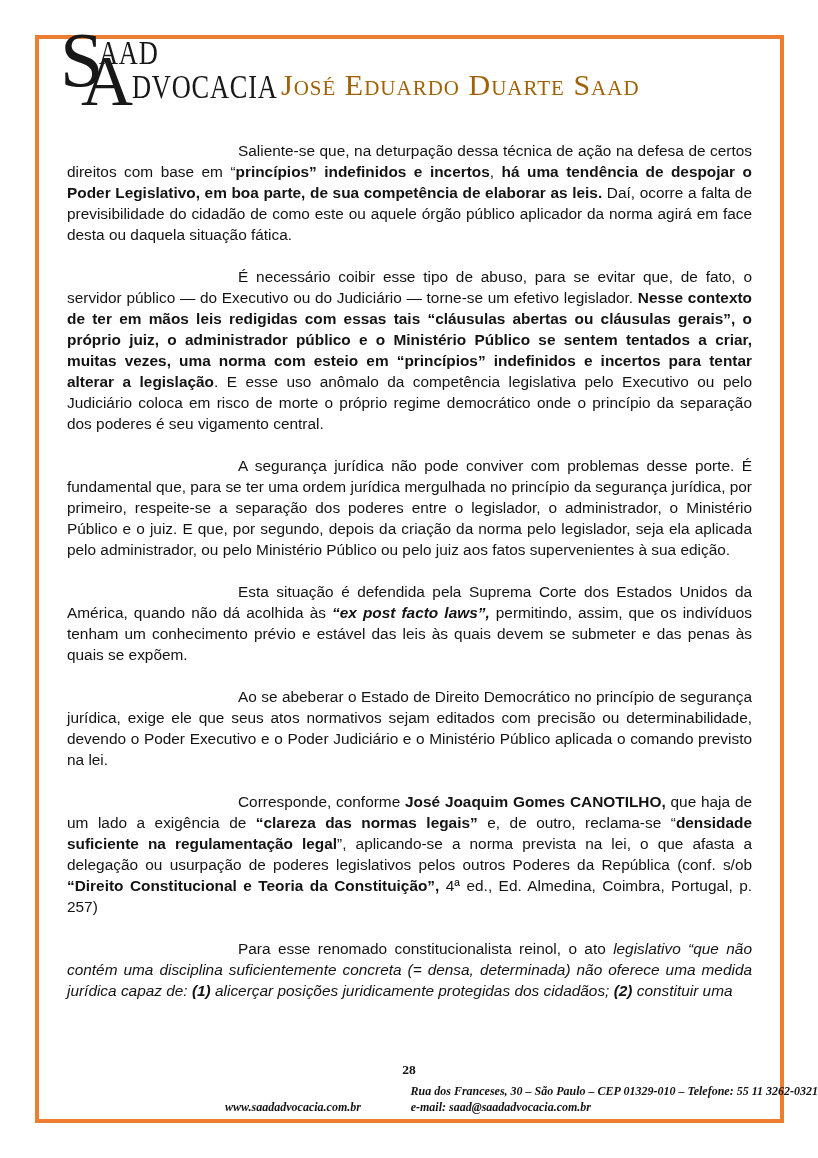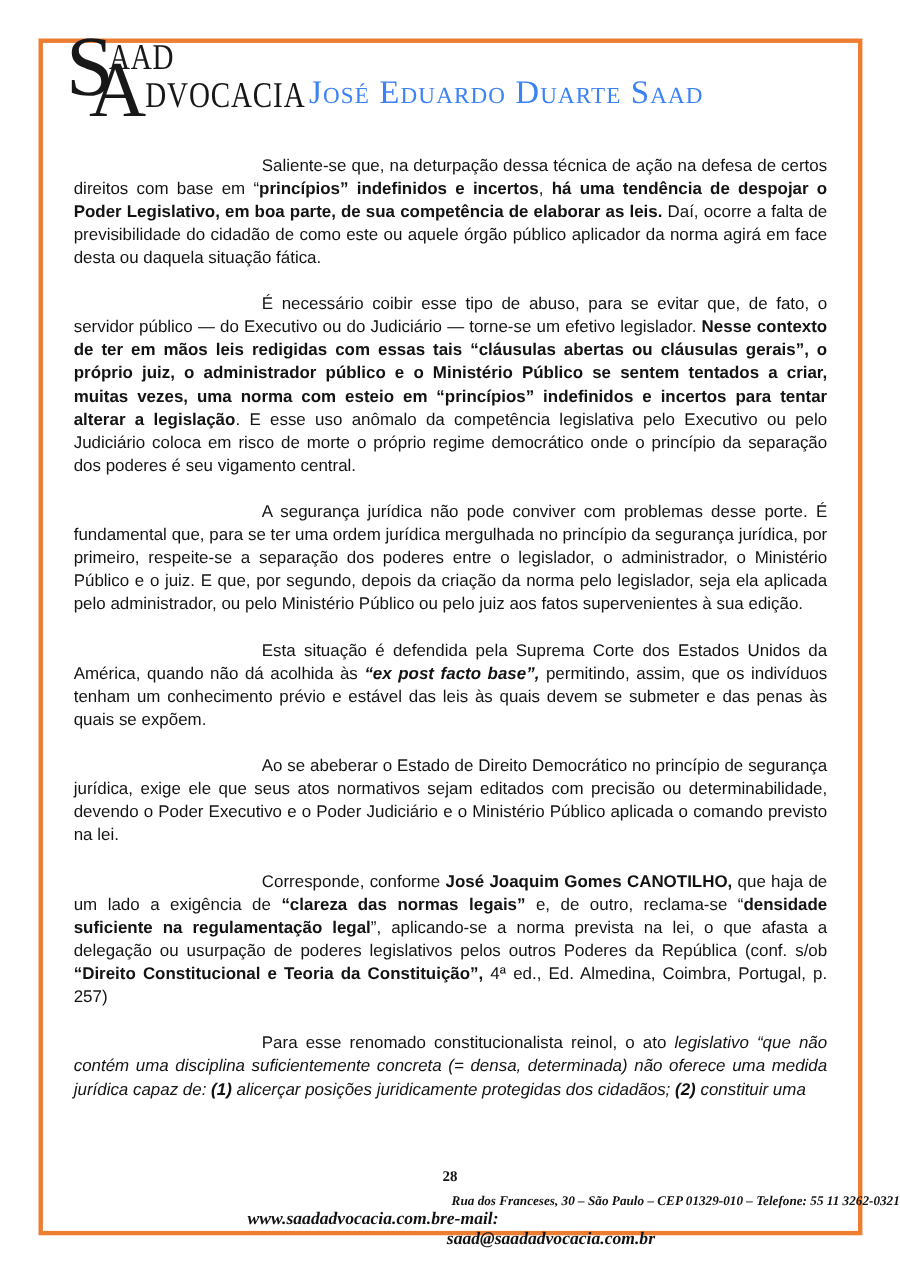--- a/index.html
+++ b/index.html
@@ -27,21 +27,21 @@
     color: #181818;
   }
   .logo span { line-height: 1; white-space: nowrap; }
   .logo-s  { position: absolute; left: 0;    top: -13px; font-size: 78px; }
   .logo-aad{ position: absolute; left: 39px; top: 3px;   font-size: 33px; letter-spacing: 1px; transform: scale(0.8,1); transform-origin: left top; }
   .logo-a  { position: absolute; left: 21px; top: 11px;  font-size: 72px; }
   .logo-dvo{ position: absolute; left: 72px; top: 37px;  font-size: 33px; letter-spacing: 1px; transform: scale(0.8,1); transform-origin: left top; }
   .logo-name{
     position: absolute; left: 221px; top: 36px;
     font-size: 30px; font-variant: small-caps; letter-spacing: 1px;
-    color: #3b82f6;
+    color: #a16207;
   }
   
   .docbody {
     position: absolute;
     left: 67px; top: 140px;
     width: 685px;
     font-size: 15.4px;
     line-height: 21px;
     text-align: justify;
   }
@@ -59,21 +59,21 @@
   .addr {
     position: absolute; left: 0; top: 1084px; width: 818px;
     text-align: right;
     font-family: "Liberation Serif", serif;
     font-weight: bold; font-style: italic; font-size: 12px;
   }
   .addr2 {
     position: absolute; left: 225px; top: 1100px; width: 366px;
     display: flex; justify-content: space-between;
     font-family: "Liberation Serif", serif;
-    font-weight: bold; font-style: italic; font-size: 16px;
+    font-weight: bold; font-style: italic; font-size: 12px;
   }
 </style>
 </head>
 <body>
 
 <div class="page" style="background: rgb(255, 255, 255); color: rgb(19, 19, 19);">
 
   <div class="frame" style="border-color: rgb(237, 125, 49);"></div>
 
   <header class="logo">
@@ -81,21 +81,21 @@
     <span class="logo-aad">AAD</span>
     <span class="logo-a">A</span>
     <span class="logo-dvo">DVOCACIA</span>
     <span class="logo-name">José Eduardo Duarte Saad</span>
   </header>
 
   <main class="docbody">
       <p class="para"><span>Saliente-se que, na deturpação dessa técnica de ação na defesa de certos direitos com base em “</span><span class="run-b">princípios” indefinidos e incertos</span><span>, </span><span class="run-b">há uma tendência de despojar o Poder Legislativo, em boa parte, de sua competência de elaborar as leis. </span><span>Daí, ocorre a falta de previsibilidade do cidadão de como este ou aquele órgão público aplicador da norma agirá em face desta ou daquela situação fática.</span></p>
       <p class="para"><span>É necessário coibir esse tipo de abuso, para se evitar que, de fato, o servidor público — do Executivo ou do Judiciário — torne-se um efetivo legislador. </span><span class="run-b">Nesse contexto de ter em mãos leis redigidas com essas tais “cláusulas abertas ou cláusulas gerais”, o próprio juiz, o administrador público e o Ministério Público se sentem tentados a criar, muitas vezes, uma norma com esteio em “princípios” indefinidos e incertos para tentar alterar a legislação</span><span>. E esse uso anômalo da competência legislativa pelo Executivo ou pelo Judiciário coloca em risco de morte o próprio regime democrático onde o princípio da separação dos poderes é seu vigamento central.</span></p>
       <p class="para"><span>A segurança jurídica não pode conviver com problemas desse porte. É fundamental que, para se ter uma ordem jurídica mergulhada no princípio da segurança jurídica, por primeiro, respeite-se a separação dos poderes entre o legislador, o administrador, o Ministério Público e o juiz. E que, por segundo, depois da criação da norma pelo legislador, seja ela aplicada pelo administrador, ou pelo Ministério Público ou pelo juiz aos fatos supervenientes à sua edição.</span></p>
-      <p class="para"><span>Esta situação é defendida pela Suprema Corte dos Estados Unidos da América, quando não dá acolhida às </span><span class="run-b run-i">“ex post facto base”,</span><span> permitindo, assim, que os indivíduos tenham um conhecimento prévio e estável das leis às quais devem se submeter e das penas às quais se expõem.</span></p>
+      <p class="para"><span>Esta situação é defendida pela Suprema Corte dos Estados Unidos da América, quando não dá acolhida às </span><span class="run-b run-i">“ex post facto laws”,</span><span> permitindo, assim, que os indivíduos tenham um conhecimento prévio e estável das leis às quais devem se submeter e das penas às quais se expõem.</span></p>
       <p class="para"><span>Ao se abeberar o Estado de Direito Democrático no princípio de segurança jurídica, exige ele que seus atos normativos sejam editados com precisão ou determinabilidade, devendo o Poder Executivo e o Poder Judiciário e o Ministério Público aplicada o comando previsto na lei.</span></p>
       <p class="para"><span>Corresponde, conforme </span><span class="run-b">José Joaquim Gomes CANOTILHO,</span><span> que haja de um lado a exigência de </span><span class="run-b">“clareza das normas legais”</span><span> e, de outro, reclama-se “</span><span class="run-b">densidade suficiente na regulamentação legal</span><span>”, aplicando-se a norma prevista na lei, o que afasta a delegação ou usurpação de poderes legislativos pelos outros Poderes da República (conf. s/ob </span><span class="run-b">“Direito Constitucional e Teoria da Constituição”,</span><span> 4ª ed., Ed. Almedina, Coimbra, Portugal, p. 257)</span></p>
       <p class="para"><span>Para esse renomado constitucionalista reinol, o ato </span><span class="run-i">legislativo “que não contém uma disciplina suficientemente concreta (= densa, determinada) não oferece uma medida jurídica capaz de: </span><span class="run-b run-i">(1)</span><span class="run-i"> alicerçar posições juridicamente protegidas dos cidadãos; </span><span class="run-b run-i">(2)</span><span class="run-i"> constituir uma</span></p>
     </main>
 
   <footer>
     <div class="pagenum">28</div>
     <div class="addr">Rua dos Franceses, 30 – São Paulo – CEP 01329-010 – Telefone: 55 11 3262-0321</div>
     <div class="addr2">
       <span>www.saadadvocacia.com.br</span>

